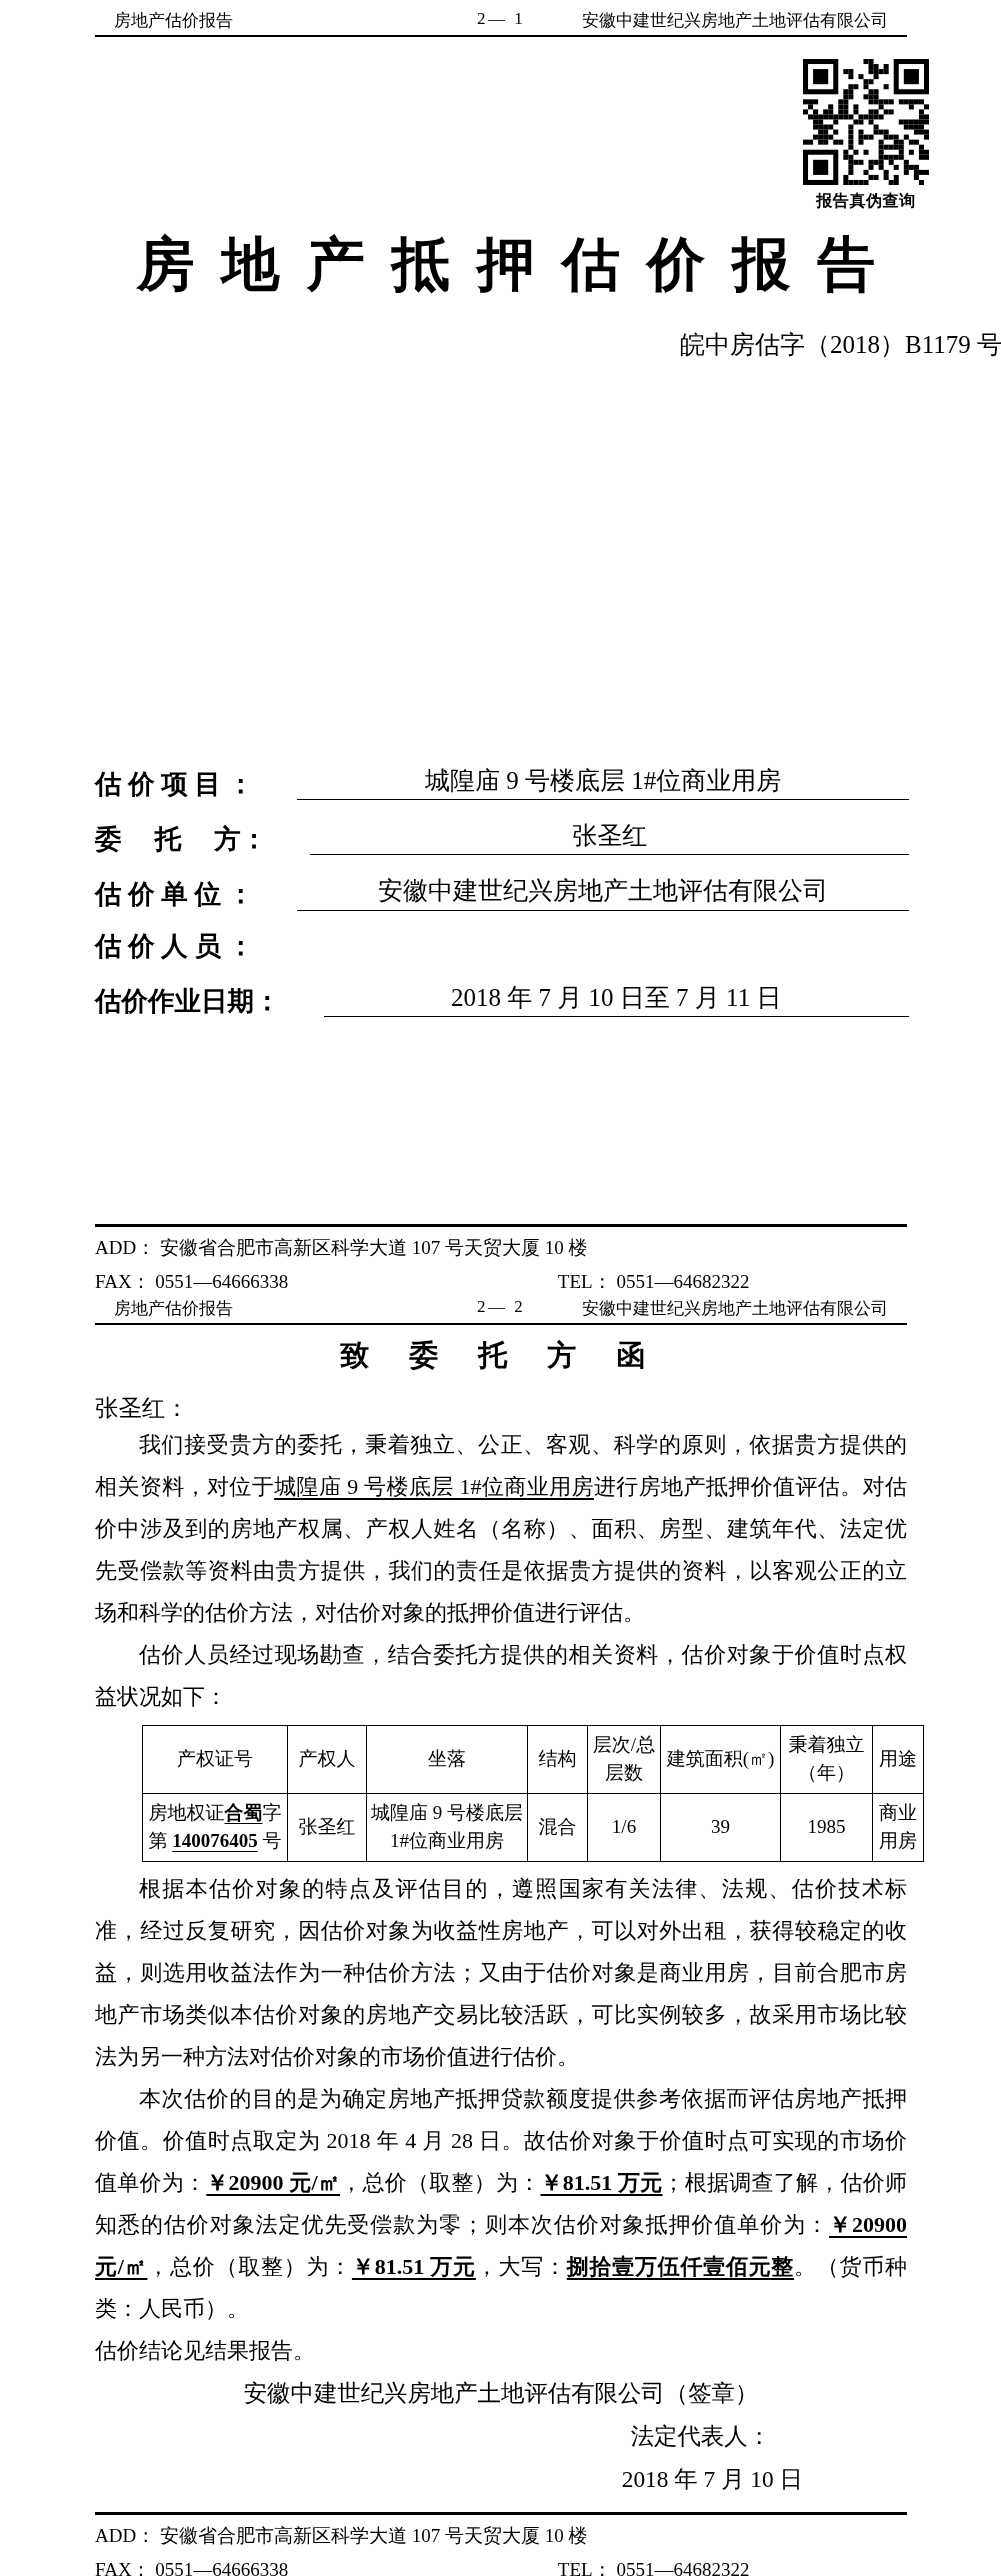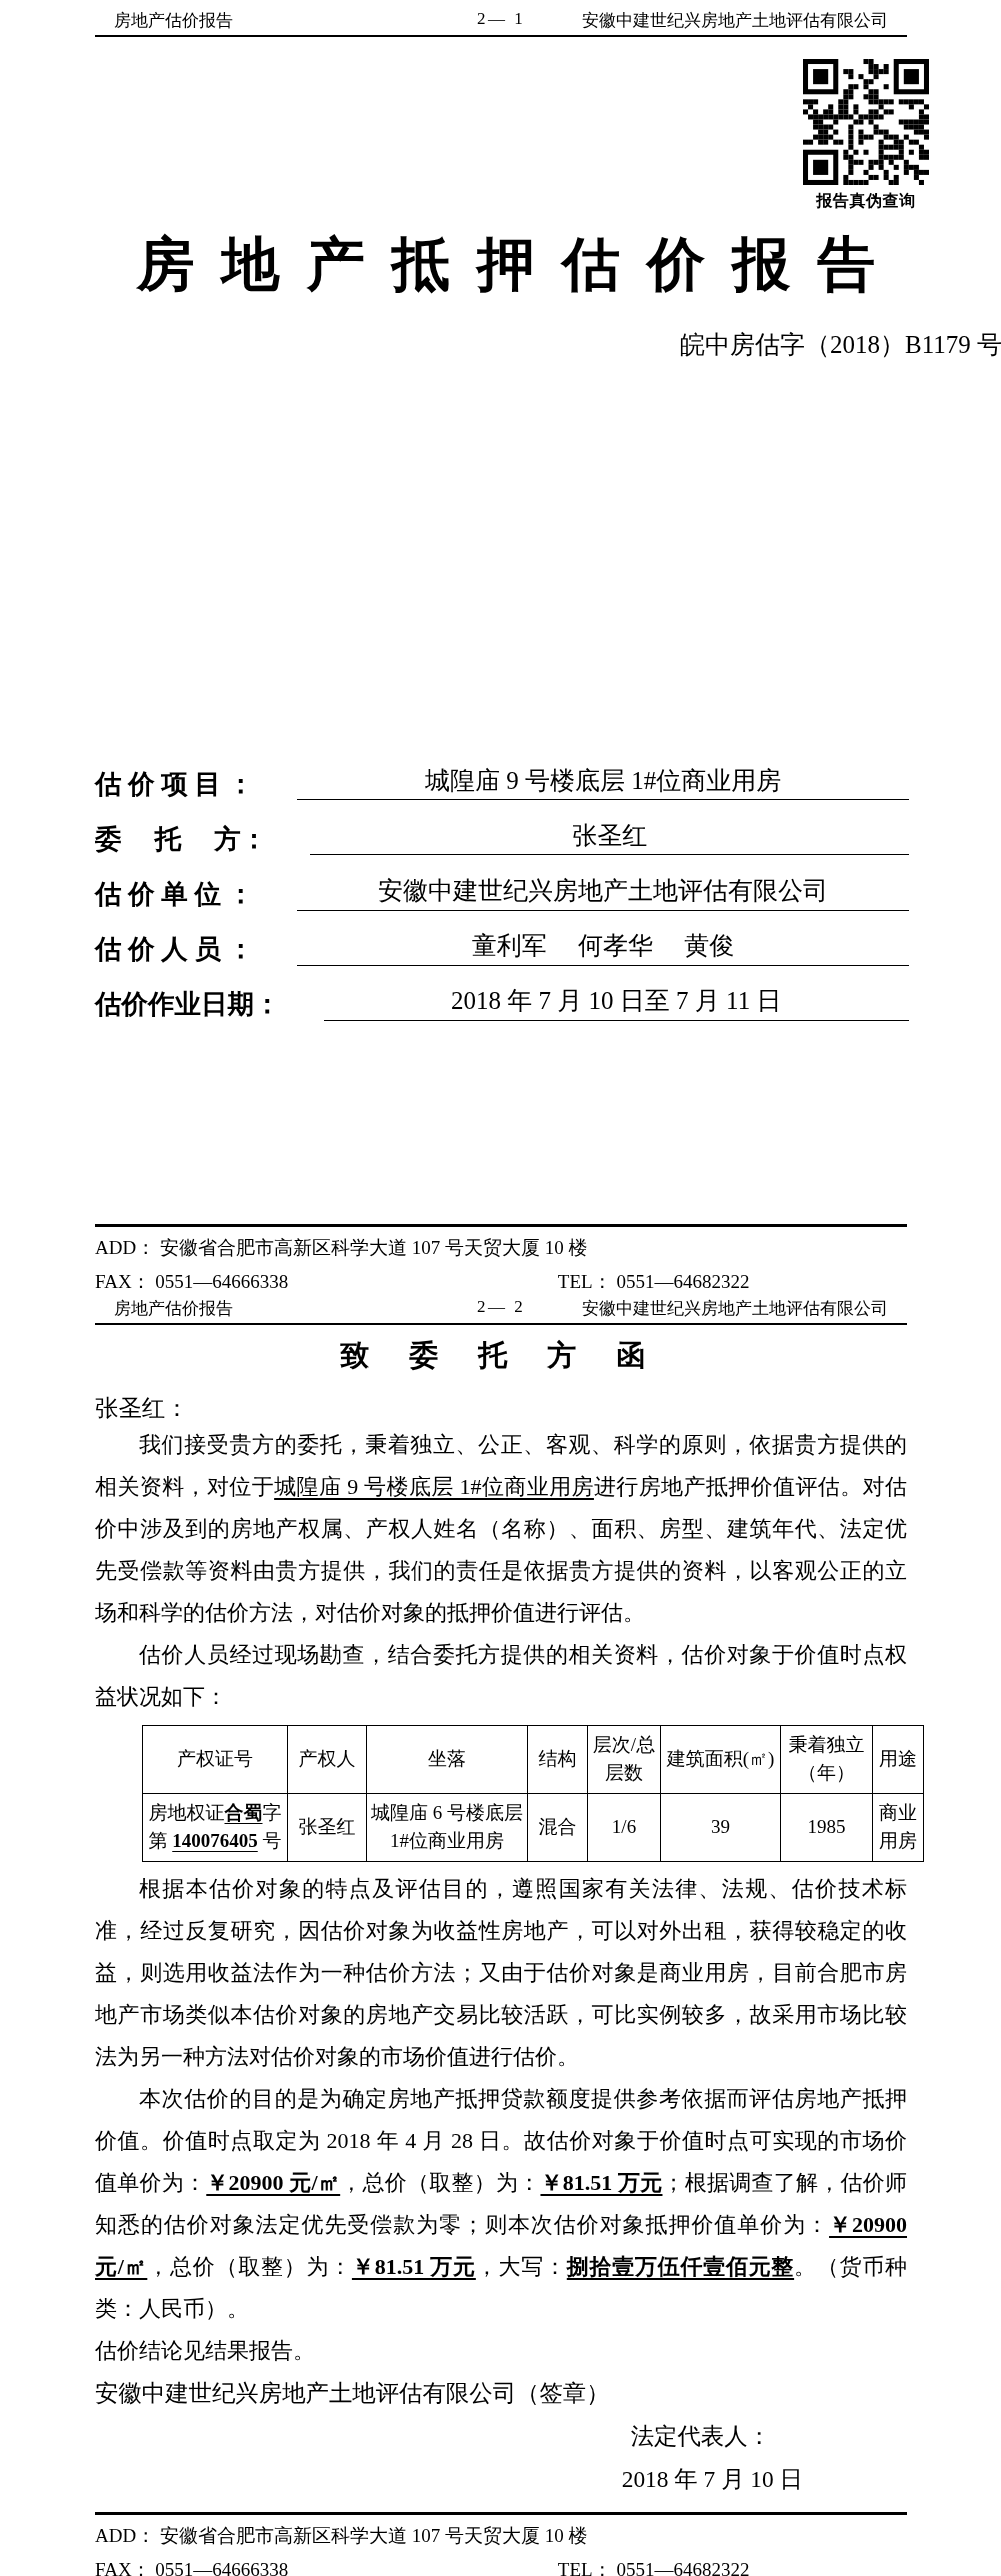--- a/index.html
+++ b/index.html
@@ -45,21 +45,21 @@
   .indent{text-indent:2em;}
   .u{text-decoration:underline;text-underline-offset:4.4px;}
   .bu{font-weight:bold;text-decoration:underline;text-underline-offset:4.4px;}
 
   table.prop{border-collapse:collapse;border:1.9px solid #000;margin:6.3px 0 6.3px 47px;
              width:780px;font-size:19px;text-align:center;table-layout:fixed;}
   .prop th,.prop td{border:1.3px solid #000;padding:5px 3.2px;line-height:1.5;
                     font-weight:normal;vertical-align:middle;overflow:hidden;}
 
   .sig{font-size:23.4px;line-height:43px;margin-top:0;}
-  .sig-company{text-align:left;}
+  .sig-company{text-align:center;}
   .sig-rep{text-align:right;padding-right:136px;}
   .sig-date{text-align:right;padding-right:104px;}
 </style>
 </head>
 <body>
 
 <div class="doc">
 
   <section class="page">
     <header class="page-header">
@@ -293,21 +293,20 @@
       <div class="field-row">
         <span class="f-label">委　 托　 方：</span>
         <span class="f-value">张圣红</span>
       </div>
       <div class="field-row">
         <span class="f-label">估 价 单 位 ：</span>
         <span class="f-value">安徽中建世纪兴房地产土地评估有限公司</span>
       </div>
       <div class="field-row">
         <span class="f-label">估 价 人 员 ：</span>
-        <span class="f-value">童利军　 何孝华　 黄俊</span>
       </div>
       <div class="field-row">
         <span class="f-label">估价作业日期：</span>
         <span class="f-value">2018 年 7 月 10 日至 7 月 11 日</span>
       </div>
     </div>
 
     <footer class="page-footer">
       <div>ADD： 安徽省合肥市高新区科学大道 107 号天贸大厦 10 楼</div>
       <div class="pf-row">
@@ -350,21 +349,21 @@
           <th>坐落</th>
           <th>结构</th>
           <th>层次/总层数</th>
           <th>建筑面积(㎡)</th>
           <th>秉着独立（年）</th>
           <th>用途</th>
         </tr>
         <tr>
           <td><span>房地权证</span><span class="bu">合蜀</span><span>字第 </span><span class="bu">140076405</span><span> 号</span></td>
           <td>张圣红</td>
-          <td>城隍庙 6 号楼底层1#位商业用房</td>
+          <td>城隍庙 9 号楼底层1#位商业用房</td>
           <td>混合</td>
           <td>1/6</td>
           <td>39</td>
           <td>1985</td>
           <td>商业用房</td>
         </tr>
       </tbody>
         </table>
 
       <p class="para indent">根据本估价对象的特点及评估目的，遵照国家有关法律、法规、估价技术标准，经过反复研究，因估价对象为收益性房地产，可以对外出租，获得较稳定的收益，则选用收益法作为一种估价方法；又由于估价对象是商业用房，目前合肥市房地产市场类似本估价对象的房地产交易比较活跃，可比实例较多，故采用市场比较法为另一种方法对估价对象的市场价值进行估价。</p>

